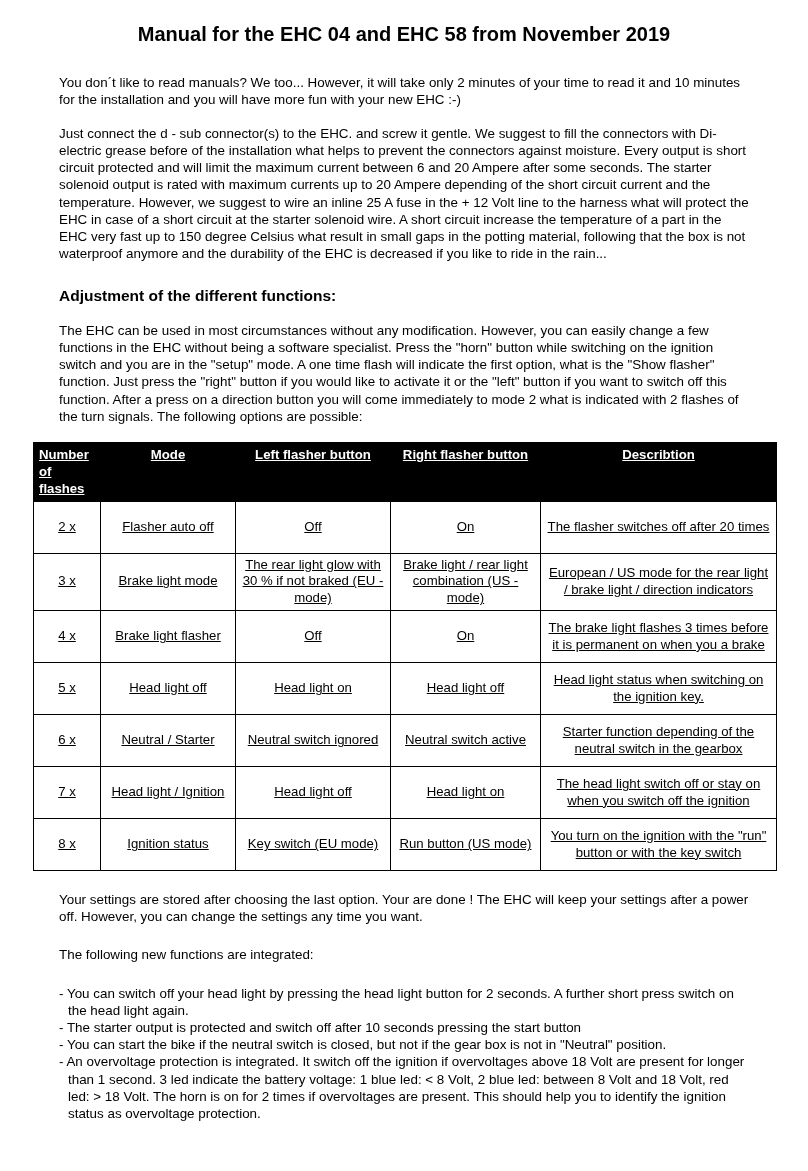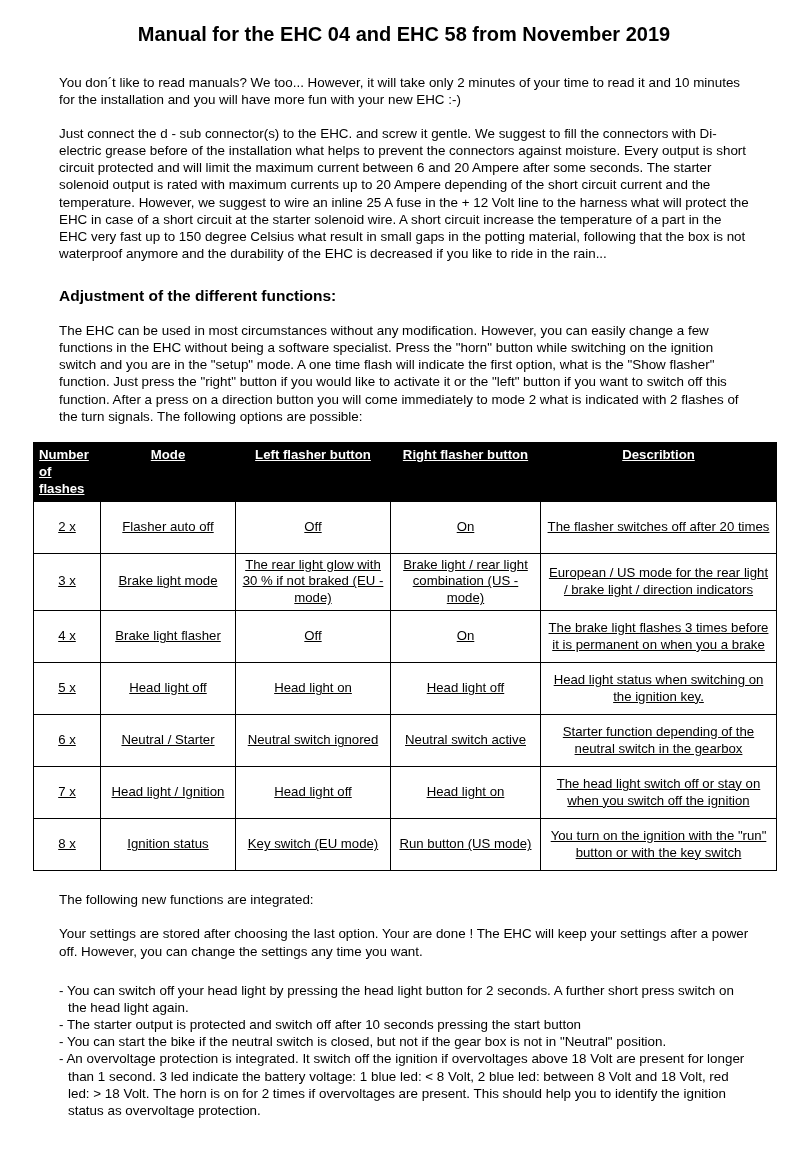--- a/index.html
+++ b/index.html
@@ -156,23 +156,23 @@
         <tr>
           <td>8 x</td>
           <td>Ignition status</td>
           <td>Key switch (EU mode)</td>
           <td>Run button (US mode)</td>
           <td>You turn on the ignition with the "run" button or with the key switch</td>
         </tr>
       </tbody>
   </table>
 
+  <p class="para settings-para"><span class="b">Your settings are stored after choosing the last option.</span><span> Your are done ! The EHC will keep your settings after a power off. However, you can change the settings any time you want.</span></p>
+
   <p class="para functions-intro">The following new functions are integrated:</p>
-
-  <p class="para settings-para"><span class="b">Your settings are stored after choosing the last option.</span><span> Your are done ! The EHC will keep your settings after a power off. However, you can change the settings any time you want.</span></p>
 
   <div class="list" id="functions-list">
       <div class="list-item">- You can switch off your head light by pressing the head light button for 2 seconds. A further short press switch on the head light again.</div>
       <div class="list-item">- The starter output is protected and switch off after 10 seconds pressing the start button</div>
       <div class="list-item">- You can start the bike if the neutral switch is closed, but not if the gear box is not in "Neutral" position.</div>
       <div class="list-item">- An overvoltage protection is integrated. It switch off the ignition if overvoltages above 18 Volt are present for longer than 1 second. 3 led indicate the battery voltage: 1 blue led: &lt; 8 Volt, 2 blue led: between 8 Volt and 18 Volt, red led: &gt; 18 Volt. The horn is on for 2 times if overvoltages are present. This should help you to identify the ignition status as overvoltage protection.</div>
     </div>
 
 </div>
 

